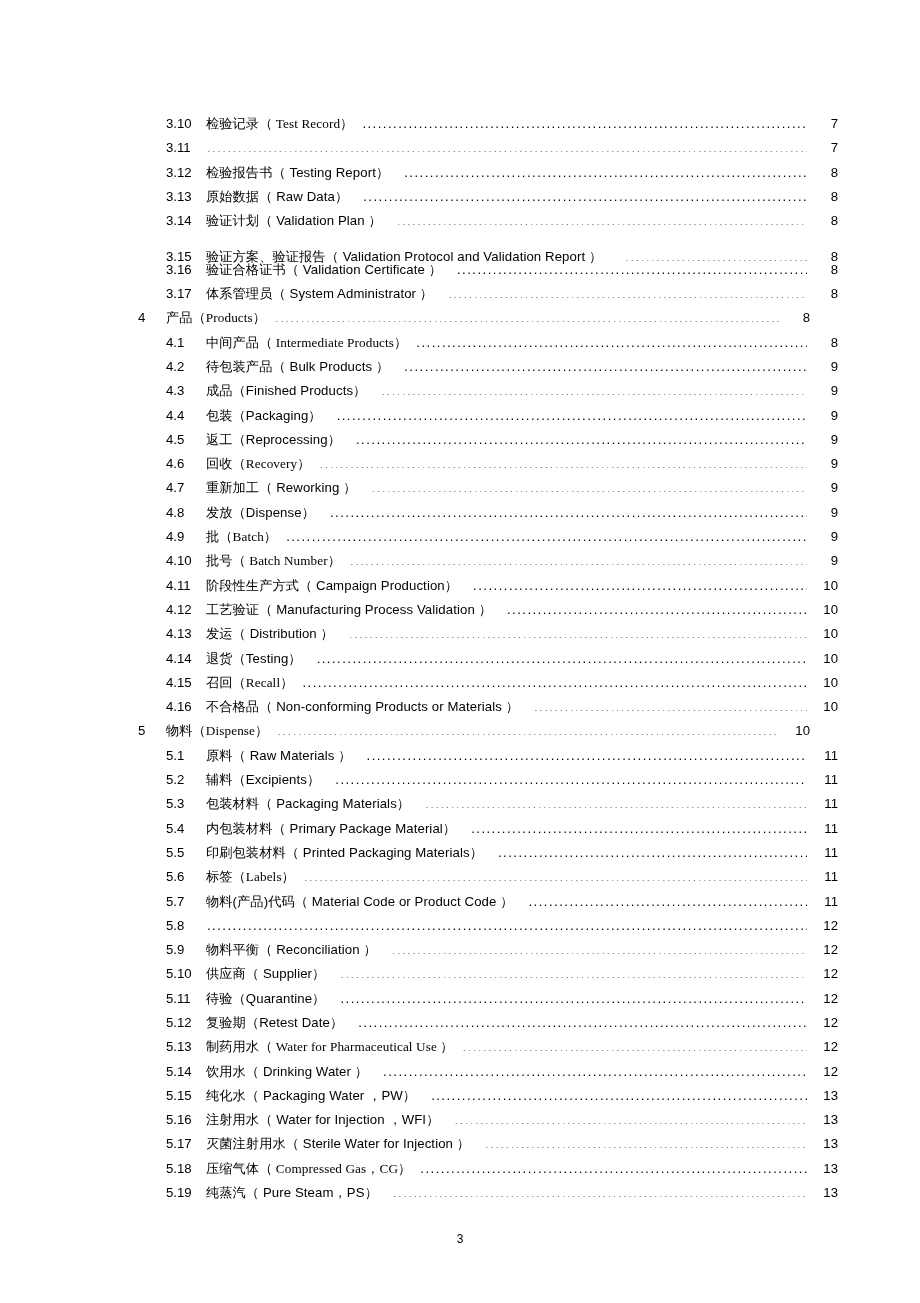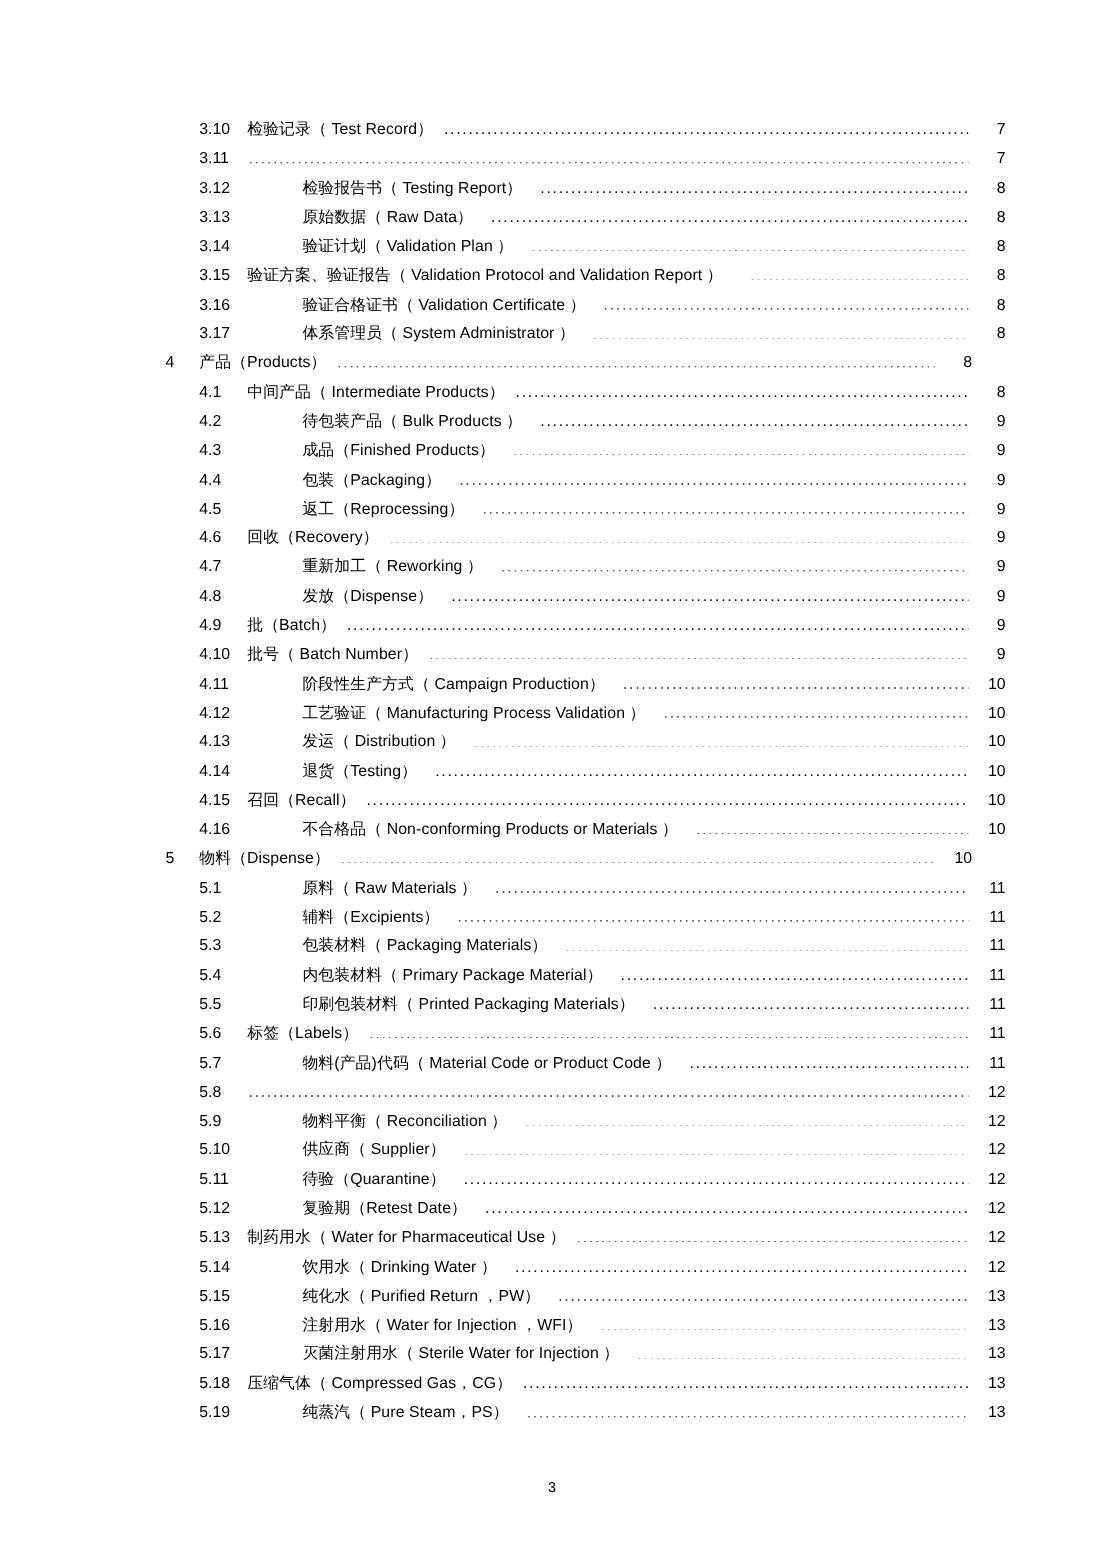--- a/index.html
+++ b/index.html
@@ -20,21 +20,21 @@
     position: absolute;
     left: 0;
     top: 0;
     width: 920px;
     height: 1303px;
   }
 
   #toc {
     position: absolute;
     left: 138px;
-    top: 96px;
+    top: 112px;
     width: 672px;
   }
 
   .toc-row {
     display: flex;
     align-items: baseline;
     width: 100%;
     height: 24.3px;
     font-size: 13.2px;
     line-height: 24.3px;
@@ -87,23 +87,23 @@
   }
 
   .pageno {
     flex: 0 0 26px;
     width: 26px;
     text-align: right;
     font-size: 13.2px;
   }
 
   
-  .gap-sm .title { padding-right: 2px; }
-  .gap-md .title { padding-right: 8px; margin-left: 46px; }
-  .gap-lg .title { padding-right: 16px; }
+  .gap-sm .title { padding-right: 2px; font-family: Liberation Serif, serif; }
+  .gap-md .title { padding-right: 8px; }
+  .gap-lg .title { padding-right: 16px; margin-top: 12px; }
 
   #folio {
     position: absolute;
     left: 0;
     top: 1232px;
     width: 920px;
     text-align: center;
     font-size: 12px;
     color: #000;
     font-family: "Liberation Sans", "DejaVu Sans", sans-serif;
@@ -348,21 +348,21 @@
         <span class="pageno">12</span>
       </div>
       <div class="toc-row lvl2 gap-md">
         <span class="num">5.14</span>
         <span class="title">饮用水（ Drinking Water ）</span>
         <span class="leader"></span>
         <span class="pageno">12</span>
       </div>
       <div class="toc-row lvl2 gap-md">
         <span class="num">5.15</span>
-        <span class="title">纯化水（ Purified Return ，PW）</span>
+        <span class="title">纯化水（ Packaging Water ，PW）</span>
         <span class="leader"></span>
         <span class="pageno">13</span>
       </div>
       <div class="toc-row lvl2 gap-md">
         <span class="num">5.16</span>
         <span class="title">注射用水（ Water for Injection ，WFI）</span>
         <span class="leader"></span>
         <span class="pageno">13</span>
       </div>
       <div class="toc-row lvl2 gap-md">

